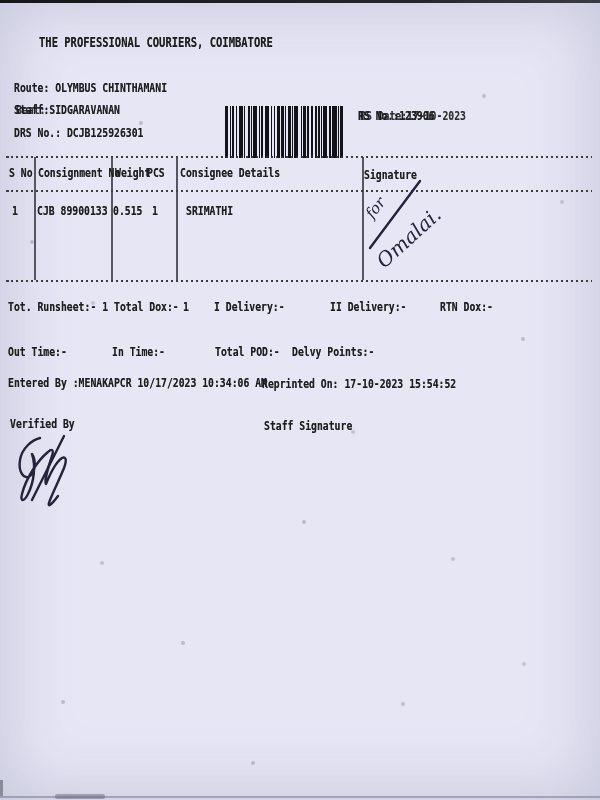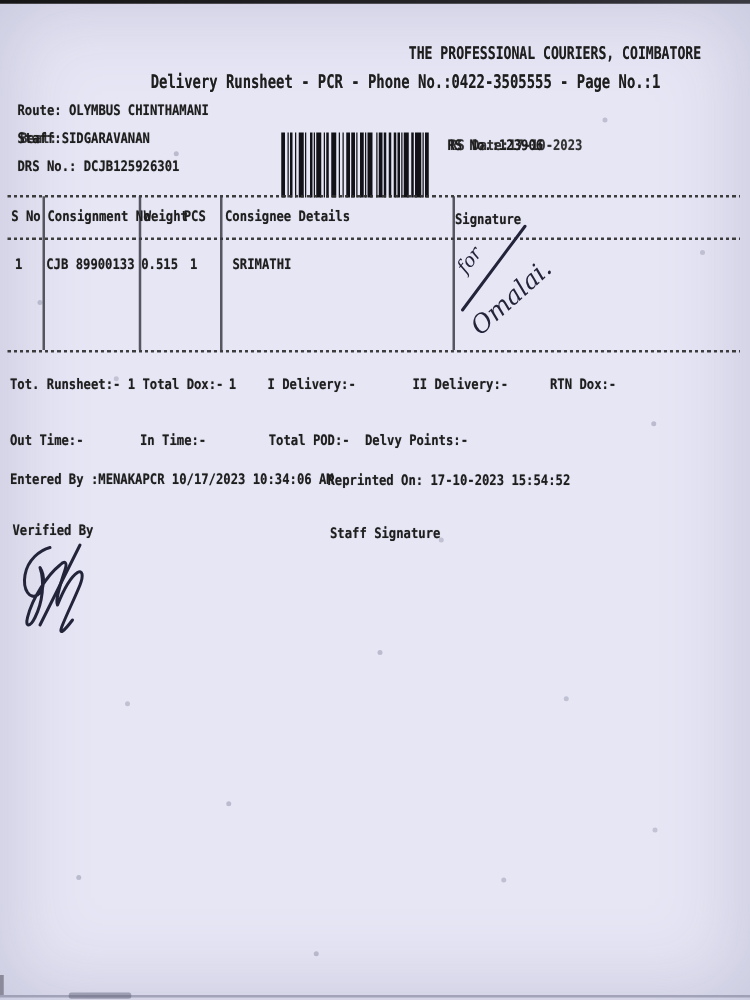--- a/index.html
+++ b/index.html
@@ -12,21 +12,21 @@
     box-shadow: inset 0 0 60px 10px rgba(130,130,165,.28);
     font-family:"DejaVu Sans Mono", monospace;
   }
   .t{
     position:absolute; font-weight:bold; color:var(--ink);
     font-size:11.5px; line-height:1.15; white-space:pre;
     transform:scaleX(.85); transform-origin:left top;
     text-shadow:0 0 .6px rgba(30,30,30,.55);
   }
   .ghost{ transform:translateX(2px) scaleX(.85); opacity:.9; }
-  .center{ left:0; width:600px; text-align:right; transform:none; }
+  .center{ left:0; width:600px; text-align:left; transform:none; }
   .center > span{ display:inline-block; white-space:pre; transform-origin:50% 50%; }
   .title-line > span{ font-size:14px; transform:scaleX(.75); }
   .sub-line > span{ font-size:15px; transform:scaleX(.74); }
   .center{ font-weight:bold; color:var(--ink); position:absolute; text-shadow:0 0 .6px rgba(30,30,30,.55);}
   .dash{
     position:absolute; left:6px; right:8px; height:2px;
     background-image:repeating-linear-gradient(90deg, #2e2e2e 0 2.5px, transparent 2.5px 5px);
     opacity:.92;
   }
   .vline{ position:absolute; width:1.5px; top:157px; height:123px; background:#3c3c46; opacity:.85; }
@@ -60,23 +60,20 @@
 <body>
 
 <div id="page">
 
   <div class="edge-top"></div>
   <div class="specks"></div>
 
   <div class="center title-line" style="top:32px;">
     <span>THE PROFESSIONAL COURIERS, COIMBATORE</span>
   </div>
-  <div class="center sub-line" style="top:55px;">
-    <span>Delivery Runsheet - PCR - Phone No.:0422-3505555 - Page No.:1</span>
-  </div>
 
   <div class="t" style="left:14px; top:82px;">Route: OLYMBUS CHINTHAMANI</div>
   <div class="t" style="left:14px; top:104px;">Staff:SIDGARAVANAN</div>
   <div class="t ghost" style="left:14px; top:104px;">Beat:</div>
   <div class="t" style="left:14px; top:127px;">DRS No.: DCJB125926301</div>
 
   <div id="barcode">
       <div class="bc-bar" style="width: 2.88462%;"></div>
       <div class="bc-gap" style="width: 0.961538%;"></div>
       <div class="bc-bar" style="width: 0.961538%;"></div>

